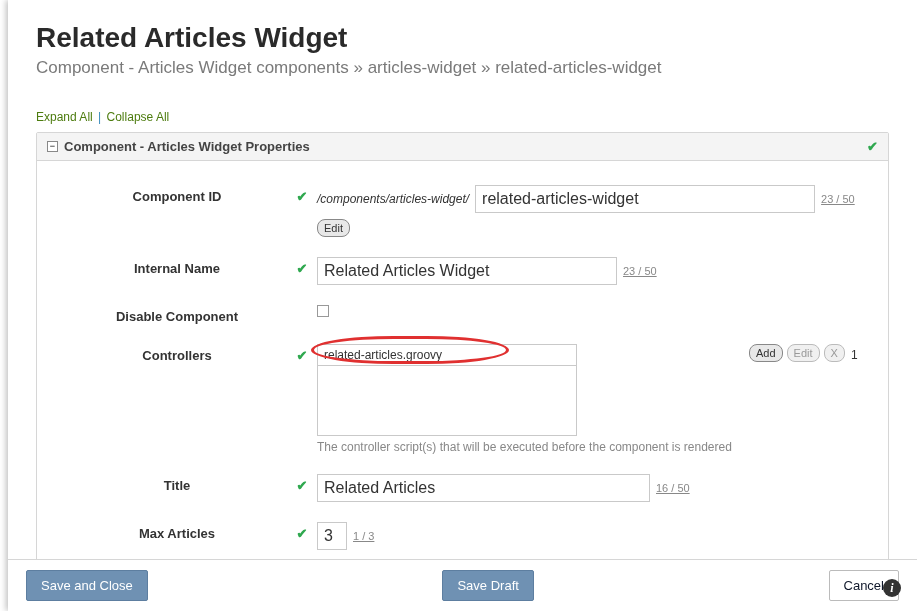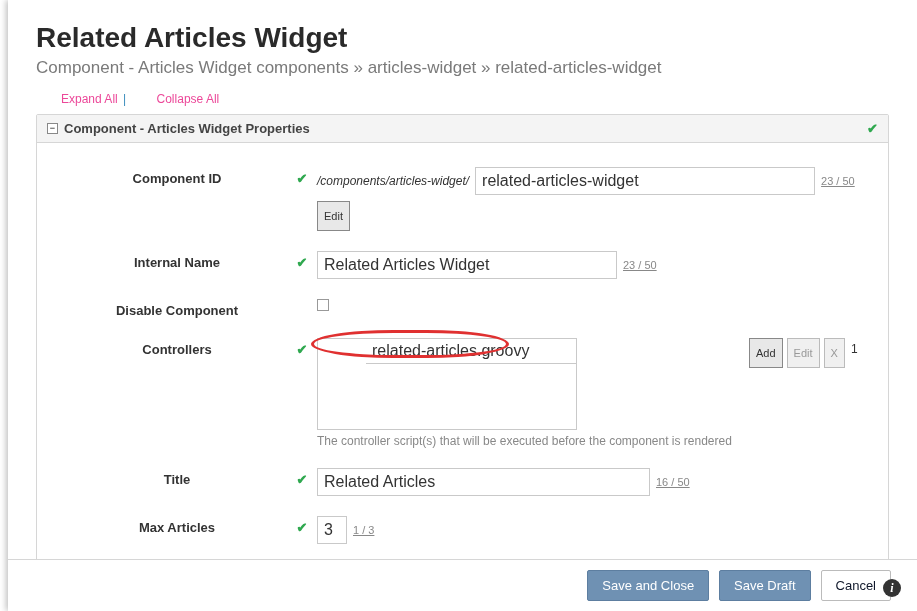--- a/index.html
+++ b/index.html
@@ -1,48 +1,48 @@
 <!DOCTYPE html>
 <html><head>
 <meta charset="utf-8">
 <style>
 * { box-sizing: border-box; margin: 0; padding: 0; }
 body { font-family: "Helvetica Neue", Arial, sans-serif; background: #fff; color: #333; width: 917px; height: 611px; overflow: hidden; position: relative; }
 .dialog { position: absolute; left: 8px; top: 0; right: 0; bottom: 0; background: #fff; box-shadow: -2px 0 6px rgba(0,0,0,0.25); padding: 22px 28px 0 28px; display: flex; flex-direction: column; }
 .page-title { font-size: 28px; font-weight: 600; color: #2a2a2a; margin-bottom: 4px; }
-.breadcrumb { font-size: 17px; color: #7a7a7a; margin-bottom: 14px; }
+.breadcrumb { font-size: 17px; color: #7a7a7a; margin-bottom: 32px; }
 .expand-row { font-size: 12px; margin-bottom: 8px; }
-.expand-row a { color: #ec4899; text-decoration: none; cursor: pointer; margin-left: 25px; }
+.expand-row a { color: #4d7c0f; text-decoration: none; cursor: pointer; }
 .expand-row .sep { color: #3b8dbd; margin: 0 2px; }
 .panel { border: 1px solid #d6d6d6; border-radius: 2px; background: #fff; flex: 1; overflow: auto; }
 .panel-header { background: #f4f4f4; border-bottom: 1px solid #d6d6d6; padding: 6px 10px; display: flex; align-items: center; gap: 6px; font-size: 13px; font-weight: 600; color: #444; }
 .collapse-box { width: 11px; height: 11px; border: 1px solid #888; display: inline-flex; align-items: center; justify-content: center; font-size: 9px; line-height: 1; color: #555; cursor: pointer; background: #fff; }
 .panel-header .spacer { flex: 1; }
 .check { color: #2fa84f; font-weight: bold; }
 .panel-body { padding: 24px 30px 10px 30px; }
 .form-row { display: flex; align-items: flex-start; margin-bottom: 20px; font-size: 13px; }
 .label-cell { width: 220px; text-align: center; font-weight: 600; color: #333; padding-top: 4px; }
 .check-cell { width: 30px; text-align: center; padding-top: 4px; }
 .control-cell { flex: 1; display: flex; align-items: center; gap: 6px; flex-wrap: wrap; }
 .prefix-text { font-size: 12px; color: #333; font-style: italic; }
 .text-input { border: 1px solid #c9c9c9; padding: 4px 6px; font-size: 16px; color: #333; }
 .text-input.w30 { width: 30px; }
 .counter { font-size: 11px; color: #888; text-decoration: underline; }
-.small-btn { border: 1px solid #888; background: #e8e8e8; padding: 8px 6px; font-size: 11px; cursor: pointer; border-radius: 0; color: #333; }
+.small-btn { border: 1px solid #888; background: #e8e8e8; padding: 2px 6px; font-size: 11px; cursor: pointer; border-radius: 8px; color: #333; }
 .small-btn.dis { background: #f0f0f0; color: #999; border-color: #bbb; cursor: default; }
 .checkbox { width: 12px; height: 12px; border: 1px solid #999; background: #fff; display: inline-block; }
 .list-box { border: 1px solid #c9c9c9; width: 260px; height: 92px; display: flex; flex-direction: column; }
-.list-item { font-size: 16px; padding: 3px 6px; border-bottom: 1px solid #c9c9c9; background: #fff; margin-left: 48px; }
+.list-item { font-size: 12px; padding: 3px 6px; border-bottom: 1px solid #c9c9c9; background: #fff; }
 .list-remainder { flex: 1; }
 .highlight-oval { position: absolute; border: 3px solid #e03030; border-radius: 50% / 60%; pointer-events: none; }
 .list-side { display: flex; flex-direction: row; align-items: flex-start; gap: 6px; margin-left: 6px; }
 .list-side-row { display: flex; gap: 4px; }
 .list-count { font-size: 12px; color: #333; margin-top: 4px; }
 .help-text { font-size: 12px; color: #888; margin-top: 4px; }
-.footer { border-top: 1px solid #d6d6d6; padding: 10px 26px; display: flex; align-items: center; justify-content: flex-end; gap: 10px; position: absolute; left: 8px; right: 0; bottom: 0; background: #fff; }
+.footer { border-top: 1px solid #d6d6d6; padding: 10px 18px; display: flex; align-items: center; justify-content: space-between; gap: 10px; position: absolute; left: 8px; right: 0; bottom: 0; background: #fff; }
 .btn { padding: 7px 14px; font-size: 13px; border: 1px solid #bbb; background: #fff; cursor: pointer; border-radius: 2px; color: #0f172a; }
 .btn.primary { background: #6f91b3; border-color: #5d7ea0; color: #fff; }
 .info-icon { position: absolute; right: 16px; bottom: 14px; width: 18px; height: 18px; border-radius: 50%; background: #333; color: #fff; display: flex; align-items: center; justify-content: center; font-size: 12px; font-weight: bold; font-style: italic; font-family: Georgia, serif; }
 </style>
 </head>
 <body>
 
 <div class="dialog">
   <div class="page-title">Related Articles Widget</div>
   <div class="breadcrumb">Component - Articles Widget  components » articles-widget » related-articles-widget</div>

